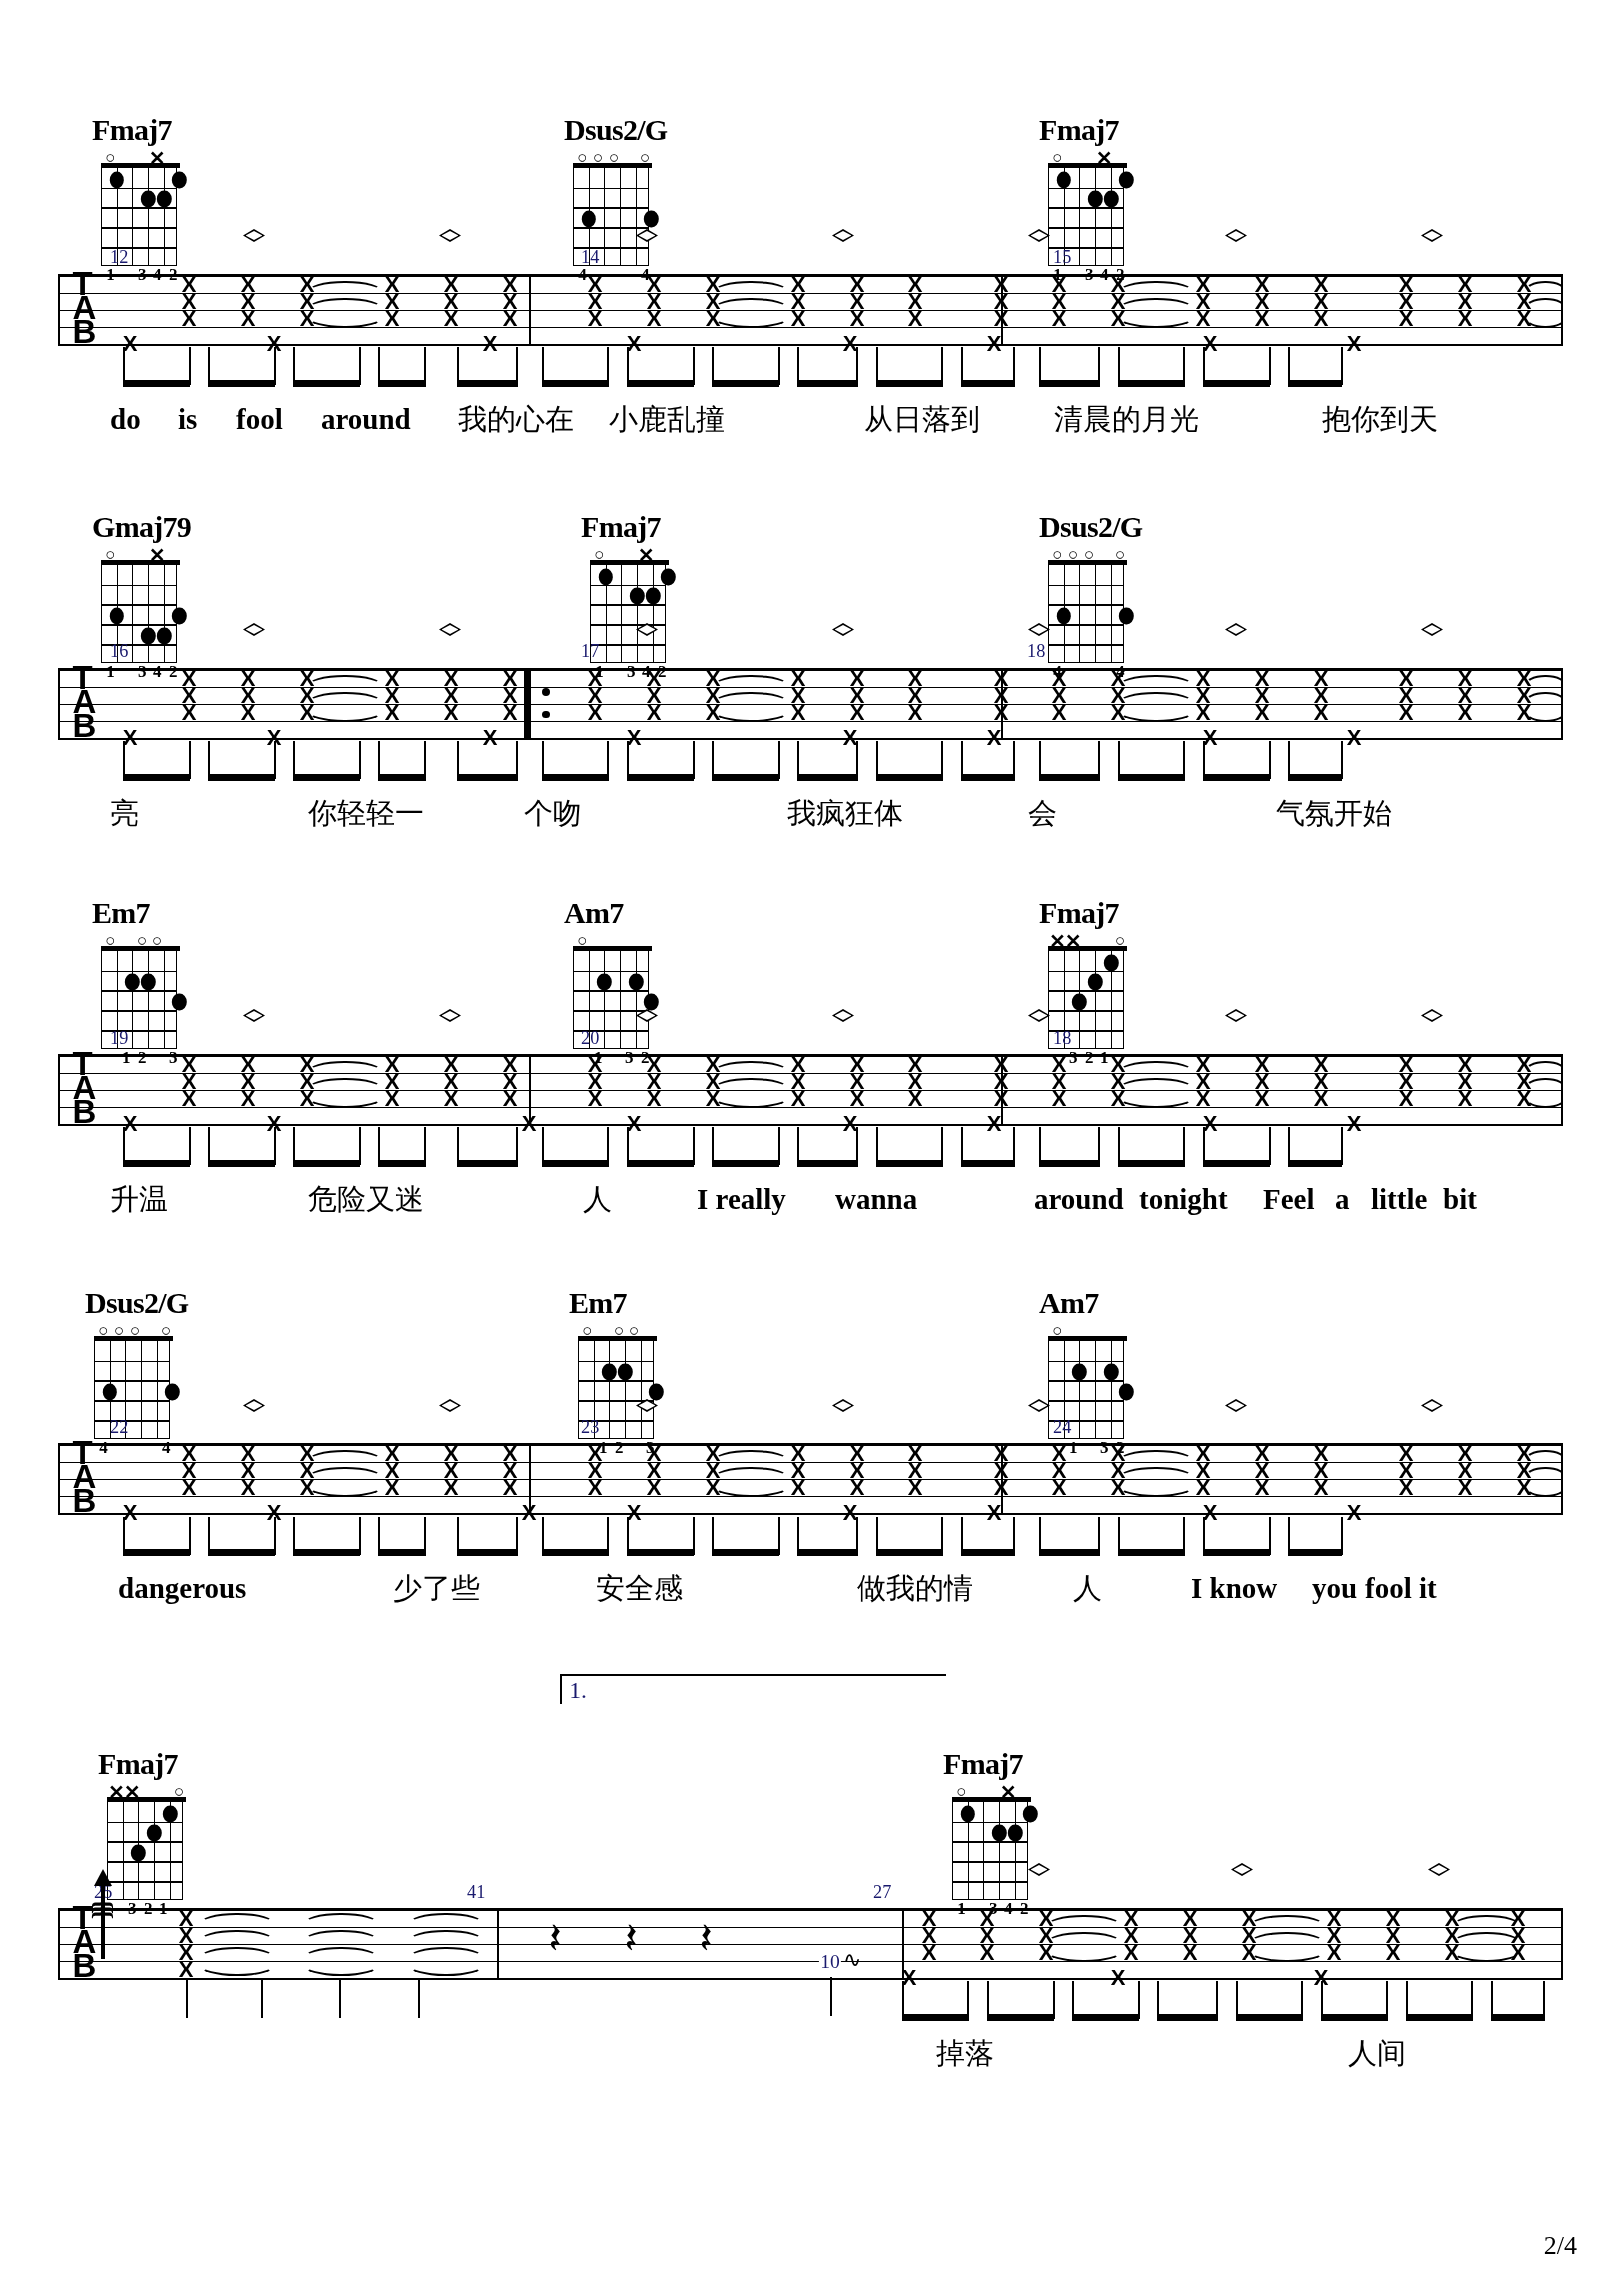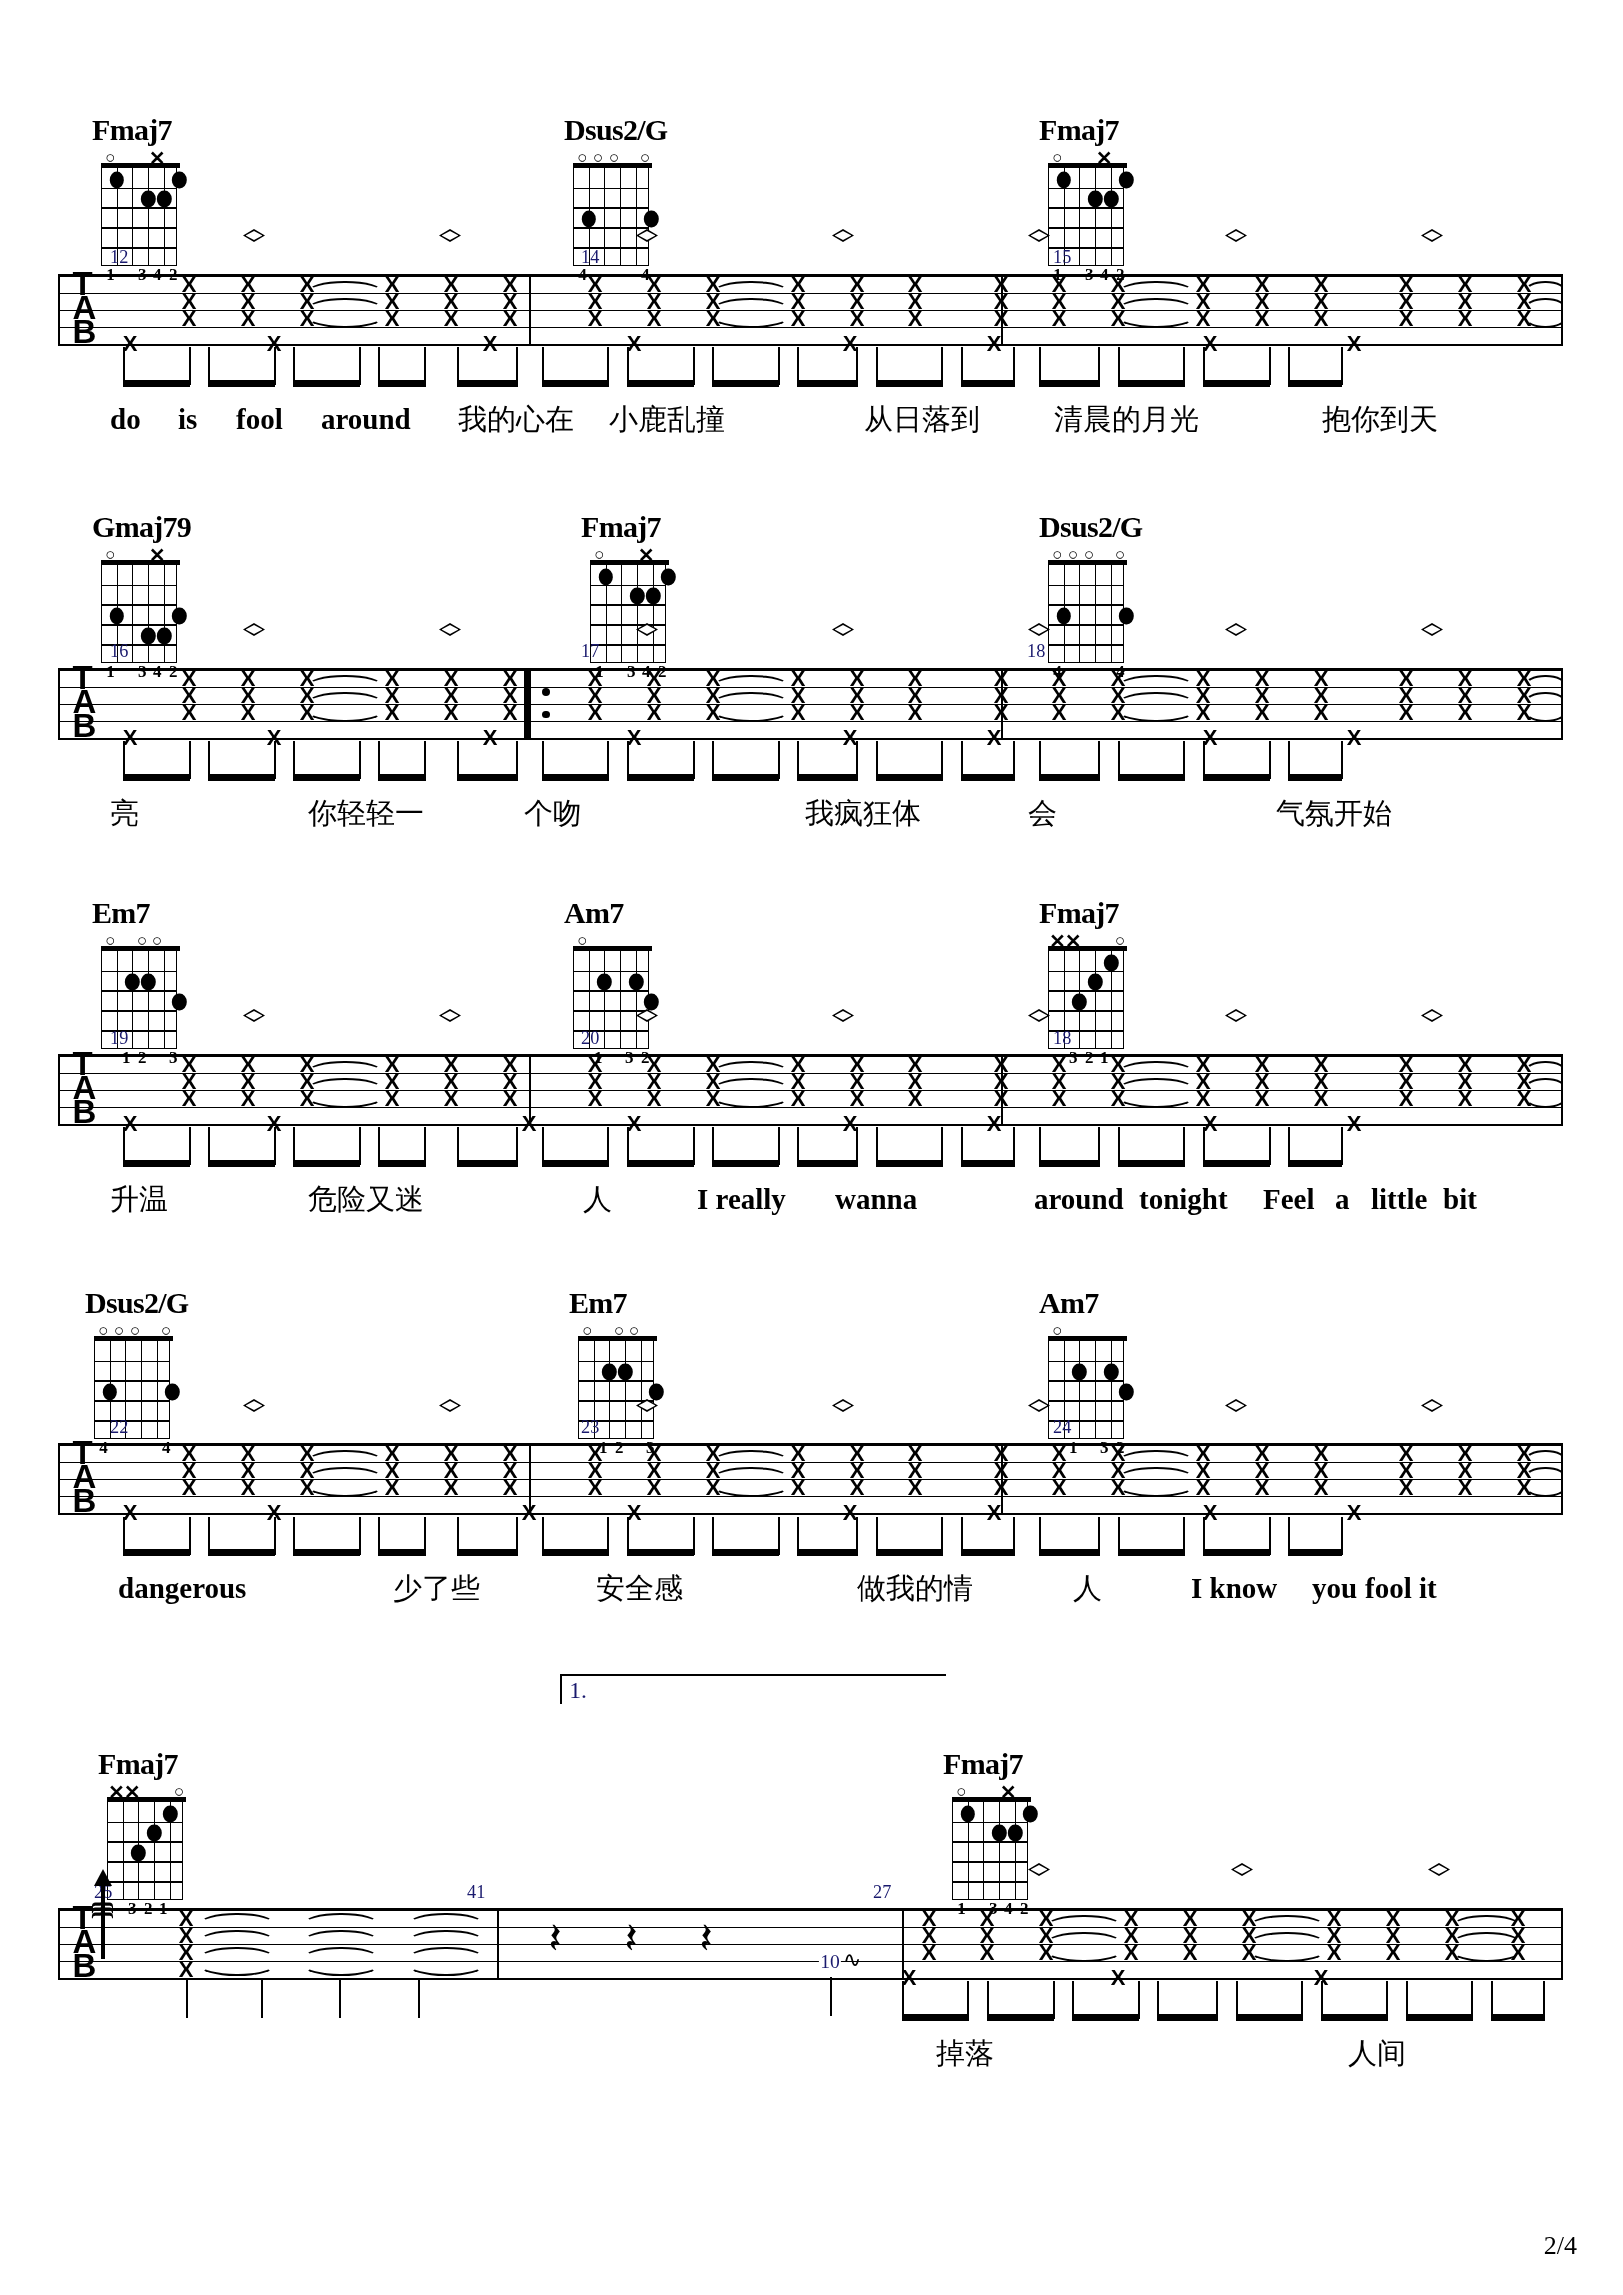--- a/index.html
+++ b/index.html
@@ -597,21 +597,21 @@
       <div class="beam" style="left:1118px;top:774px;width:67px;"></div>
       <div class="stem" style="left:1203px;top:741px;width:2px;height:38px;"></div>
       <div class="stem" style="left:1269px;top:741px;width:2px;height:38px;"></div>
       <div class="beam" style="left:1203px;top:774px;width:67px;"></div>
       <div class="stem" style="left:1288px;top:741px;width:2px;height:38px;"></div>
       <div class="stem" style="left:1341px;top:741px;width:2px;height:38px;"></div>
       <div class="beam" style="left:1288px;top:774px;width:54px;"></div>
       <div class="lyric cn" style="left:110px;top:799px;">亮</div>
       <div class="lyric cn" style="left:308px;top:799px;">你轻轻一</div>
       <div class="lyric cn" style="left:524px;top:799px;">个吻</div>
-      <div class="lyric cn" style="left:805px;top:799px;">我疯狂体</div>
+      <div class="lyric cn" style="left:787px;top:799px;">我疯狂体</div>
       <div class="lyric cn" style="left:1028px;top:799px;">会</div>
       <div class="lyric cn" style="left:1276px;top:799px;">气氛开始</div>
     </div>
 
   <div class="system" id="sys3" style="top:0;">
       <div class="chord" style="left:92px;top:898px;">
         <div class="chord-name">Em7</div>
         <div class="chord-marks">
           <span class="mk-o" style="left: 9.2px;">○</span>
           <span class="mk-o" style="left: 41px;">○</span>

